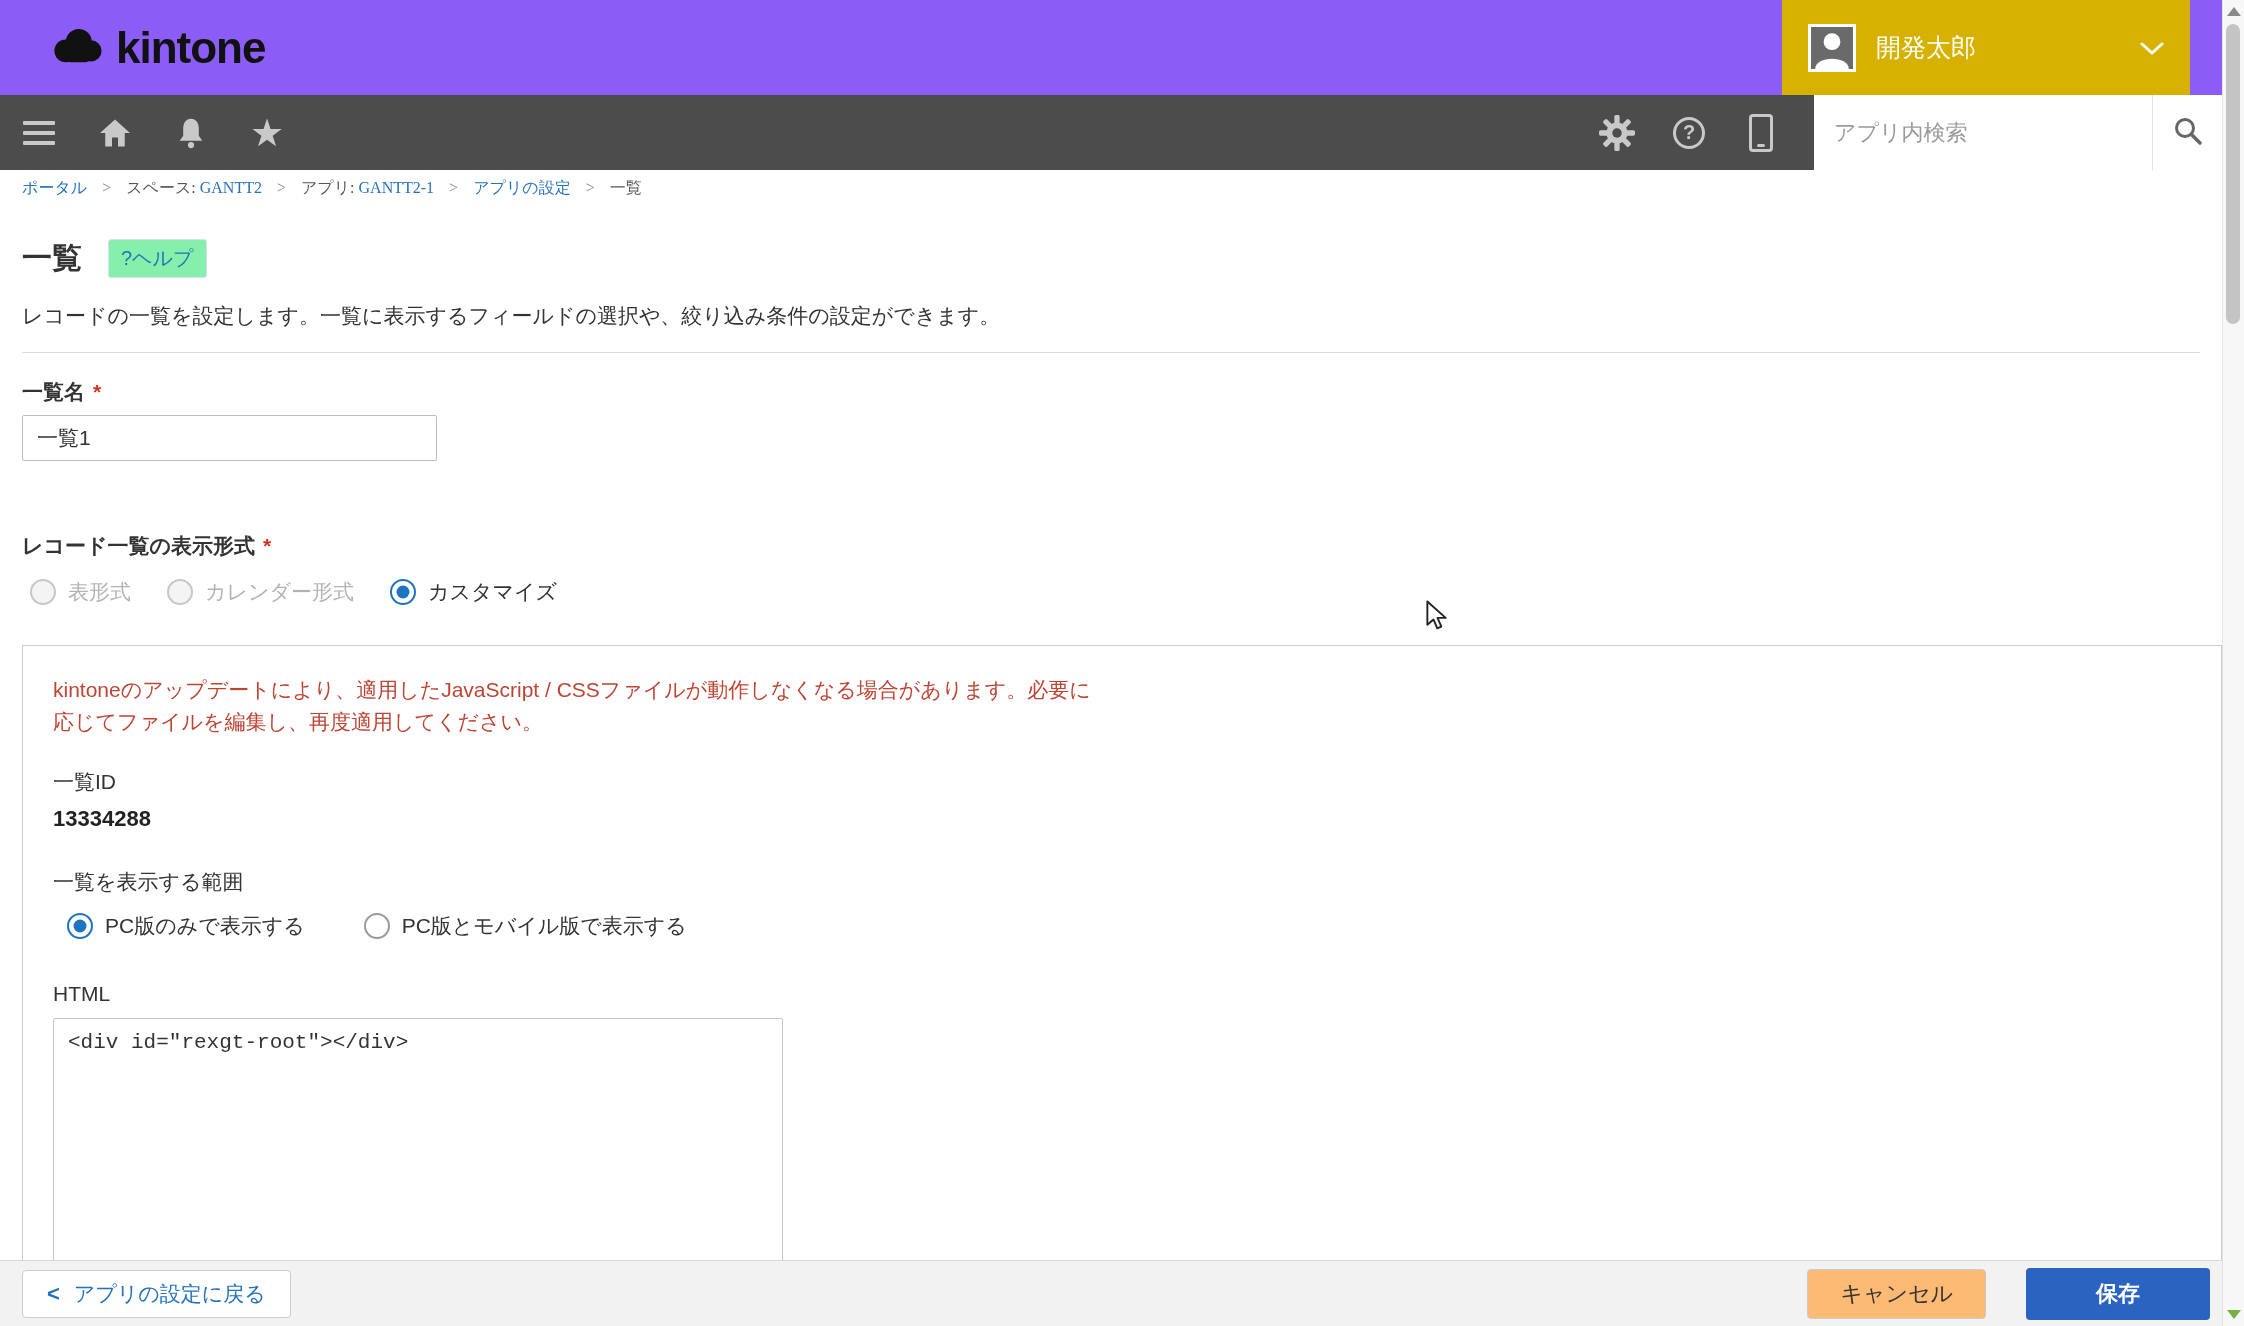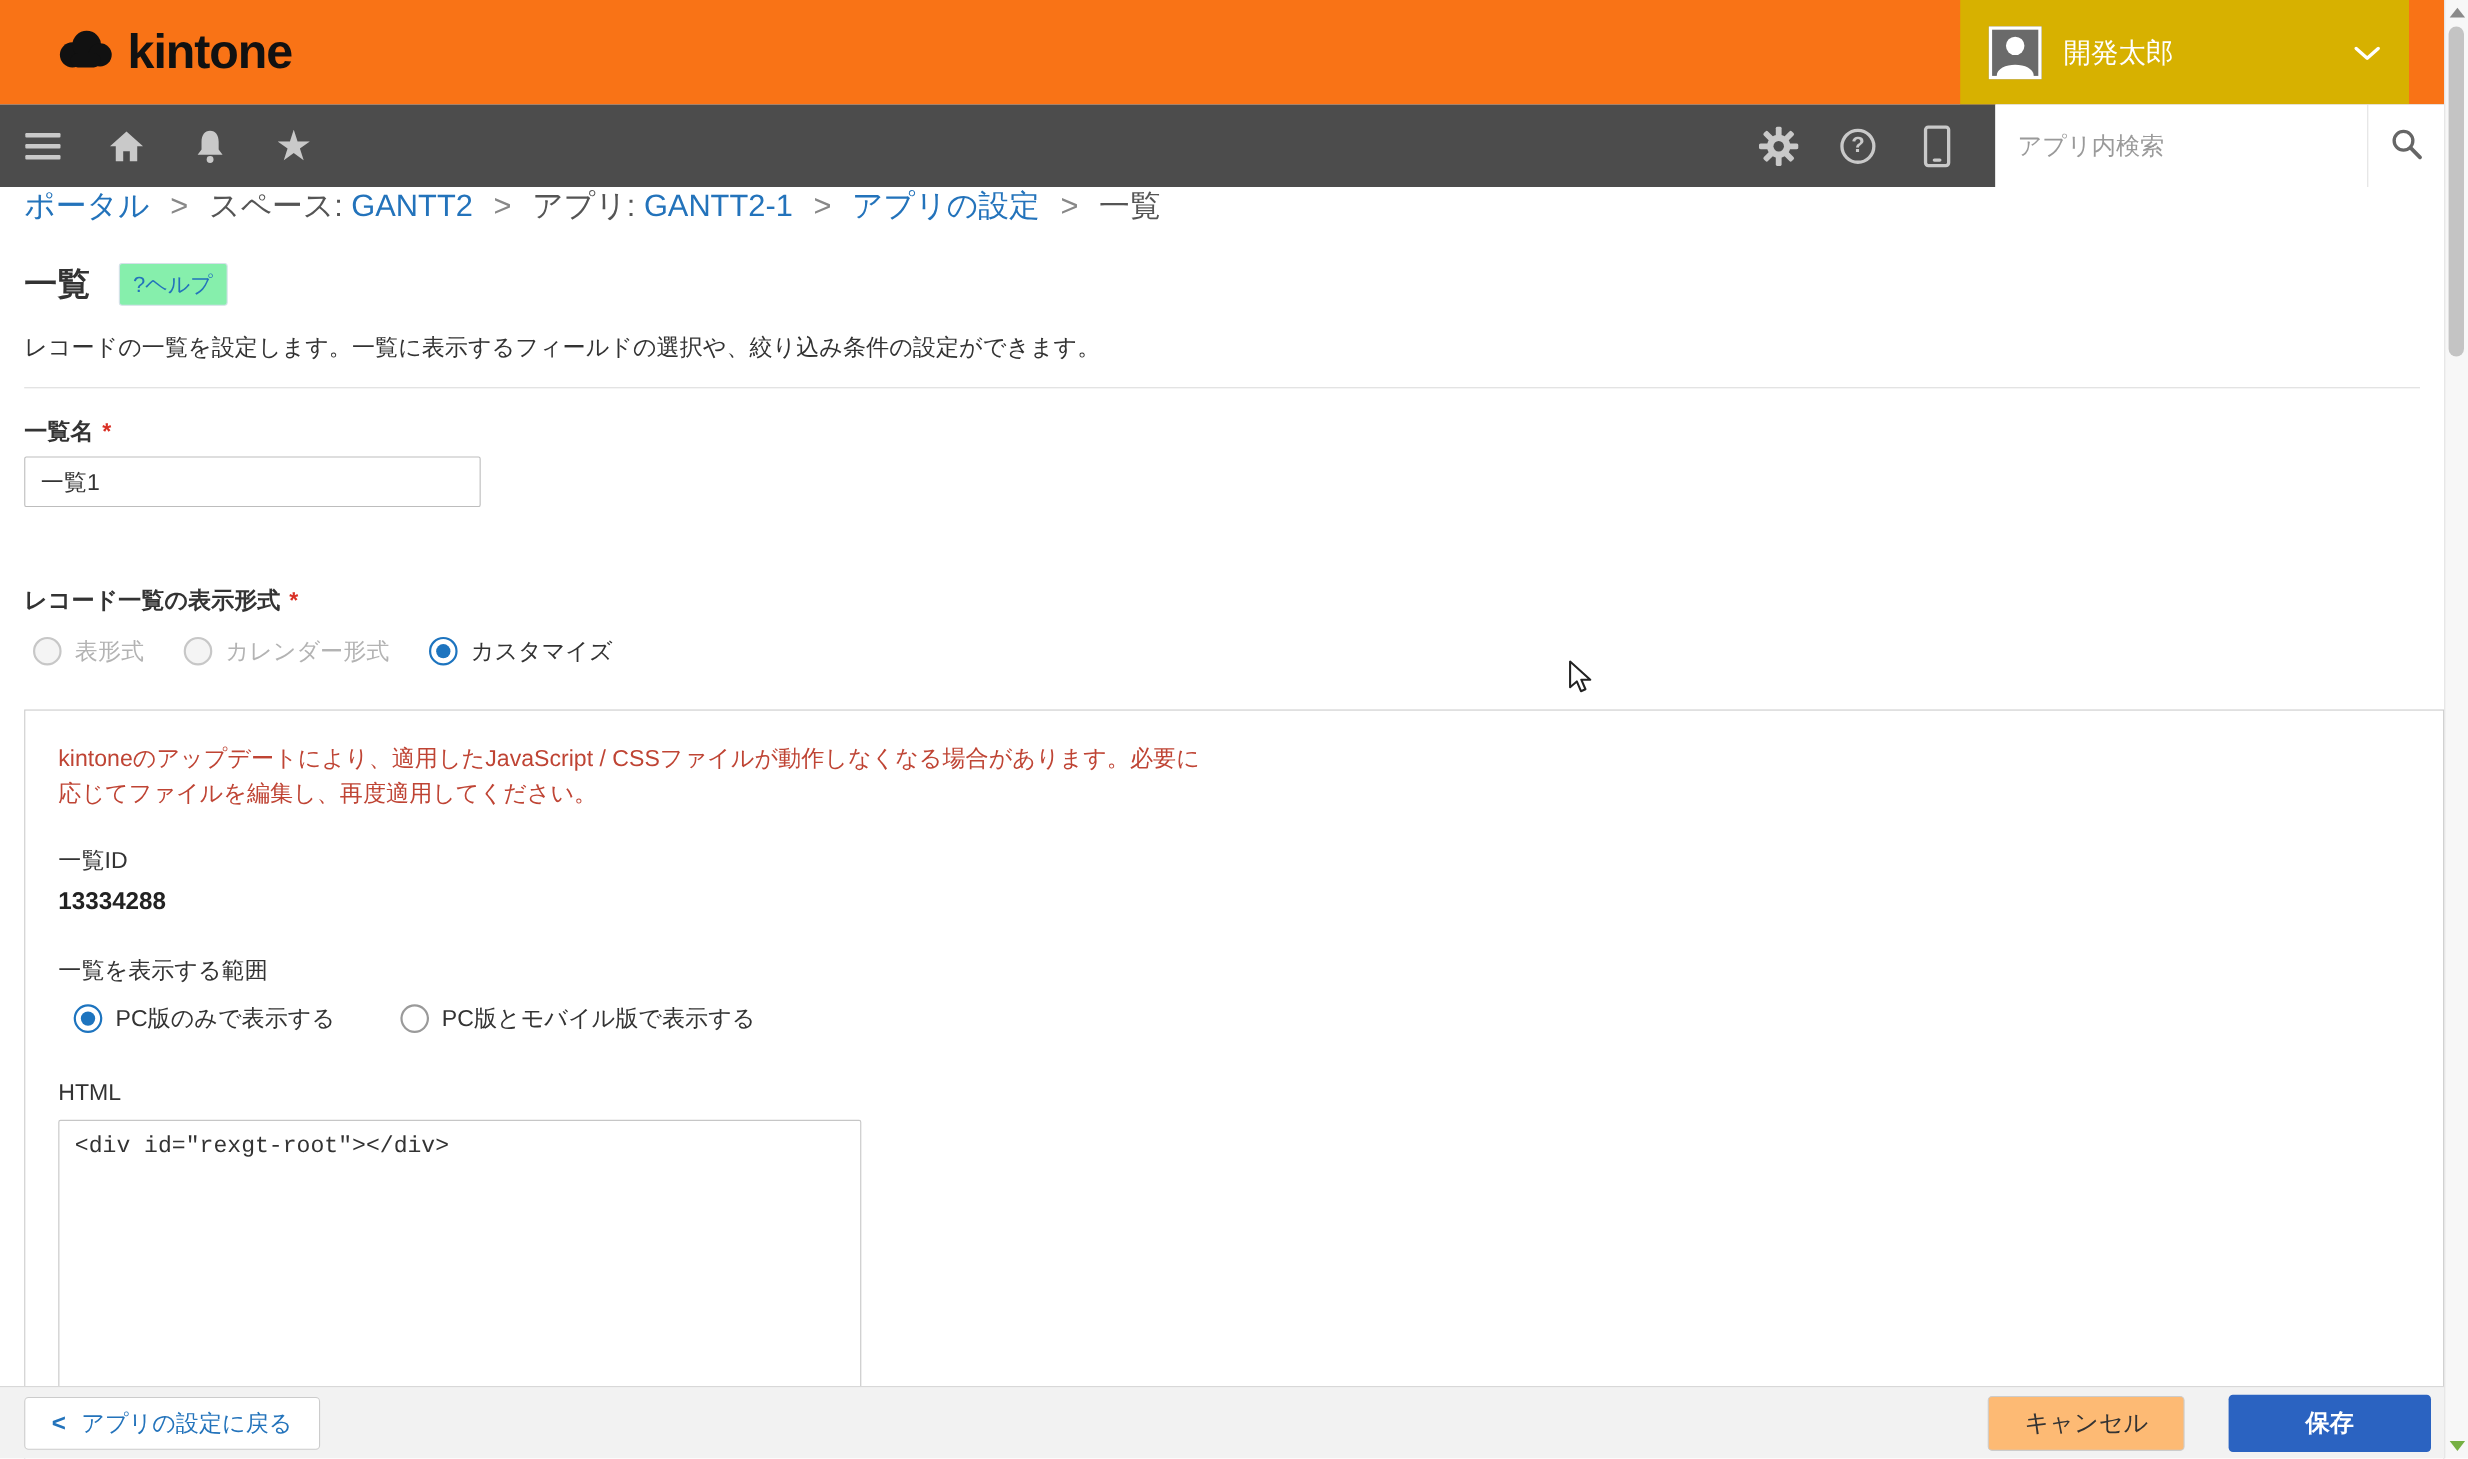--- a/index.html
+++ b/index.html
@@ -3,21 +3,21 @@
 <meta charset="utf-8">
 <style>
   * { margin:0; padding:0; box-sizing:border-box; }
   html,body { width:2244px; height:1326px; }
   body {
     position:relative; overflow:hidden; background:#fff;
     font-family:"Liberation Sans","DejaVu Sans",sans-serif; color:#333;
   }
 
   
-  .header { position:absolute; top:0; left:0; width:2222px; height:95px; background:#f97316;text-decoration:underline; }
+  .header { position:absolute; top:0; left:0; width:2222px; height:95px; background:#8b5cf6;text-decoration:underline; }
   .logo { position:absolute; left:52px; top:0; height:95px; display:flex; align-items:center; gap:12px; cursor:pointer; }
   .logo-text { font-size:44px; font-weight:bold; color:#111; letter-spacing:-1px; }
   .user-block { position:absolute; right:32px; top:0; width:408px; height:95px; background:#d7b100; display:flex; align-items:center; cursor:pointer; }
   .avatar { width:48px; height:48px; background:#6a6a6a; border:3px solid #fff; margin-left:26px; flex:none; display:flex; align-items:flex-end; justify-content:center; overflow:hidden; }
   .user-name { color:#fff; font-size:25px; margin-left:20px; }
   .user-chevron { position:absolute; right:26px; top:42px; }
 
   
   .toolbar { position:absolute; top:95px; left:0; width:2222px; height:75px; background:#4c4c4c; }
   .tb-left { position:absolute; left:20px; top:0; height:75px; display:flex; align-items:center; gap:38px; }
@@ -29,21 +29,21 @@
   .help-ring { width:32px; height:32px; border:3px solid #c9c9c9; border-radius:50%; color:#c9c9c9; font-size:20px; font-weight:bold; display:flex; align-items:center; justify-content:center; }
   .mobile-frame { width:24px; height:38px; border:3px solid #c9c9c9; border-radius:4px; position:relative; }
   .mobile-frame::after { content:""; position:absolute; left:50%; bottom:2px; transform:translateX(-50%); width:8px; height:3px; background:#c9c9c9; border-radius:2px; }
   .tb-gap { width:34px; }
   .search { width:408px; height:75px; display:flex; background:#fff; }
   .search-input { flex:1; border:none; outline:none; padding:0 20px; font-size:22px; color:#333; font-family:inherit; }
   .search-input::placeholder { color:#9a9a9a; }
   .search-btn { width:70px; background:#fff; border:none; border-left:1px solid #e2e2e2; display:flex; align-items:center; justify-content:center; cursor:pointer; }
 
   
-  .breadcrumb { position:absolute; top:168px; left:22px; font-size:28px; color:#555; }
+  .breadcrumb { position:absolute; top:178px; left:22px; font-size:16px; color:#555;font-family:Liberation Serif, serif; }
   .bc-link { color:#2373bb; cursor:pointer; }
   .bc-sep { color:#888; margin:0 11px; }
   .bc-prefix { color:#555; }
   .bc-current { color:#555; }
 
   
   .page-head { position:absolute; top:238px; left:22px; display:flex; align-items:center; gap:26px; }
   .page-title { font-size:30px; font-weight:bold; color:#333; }
   .help-chip { font-size:20px; color:#2373bb; background:#86efac; border:1px solid #d5e0e9; border-radius:3px; padding:5px 12px; cursor:pointer; }
   .page-desc { position:absolute; top:302px; left:22px; font-size:21px; color:#333; }

